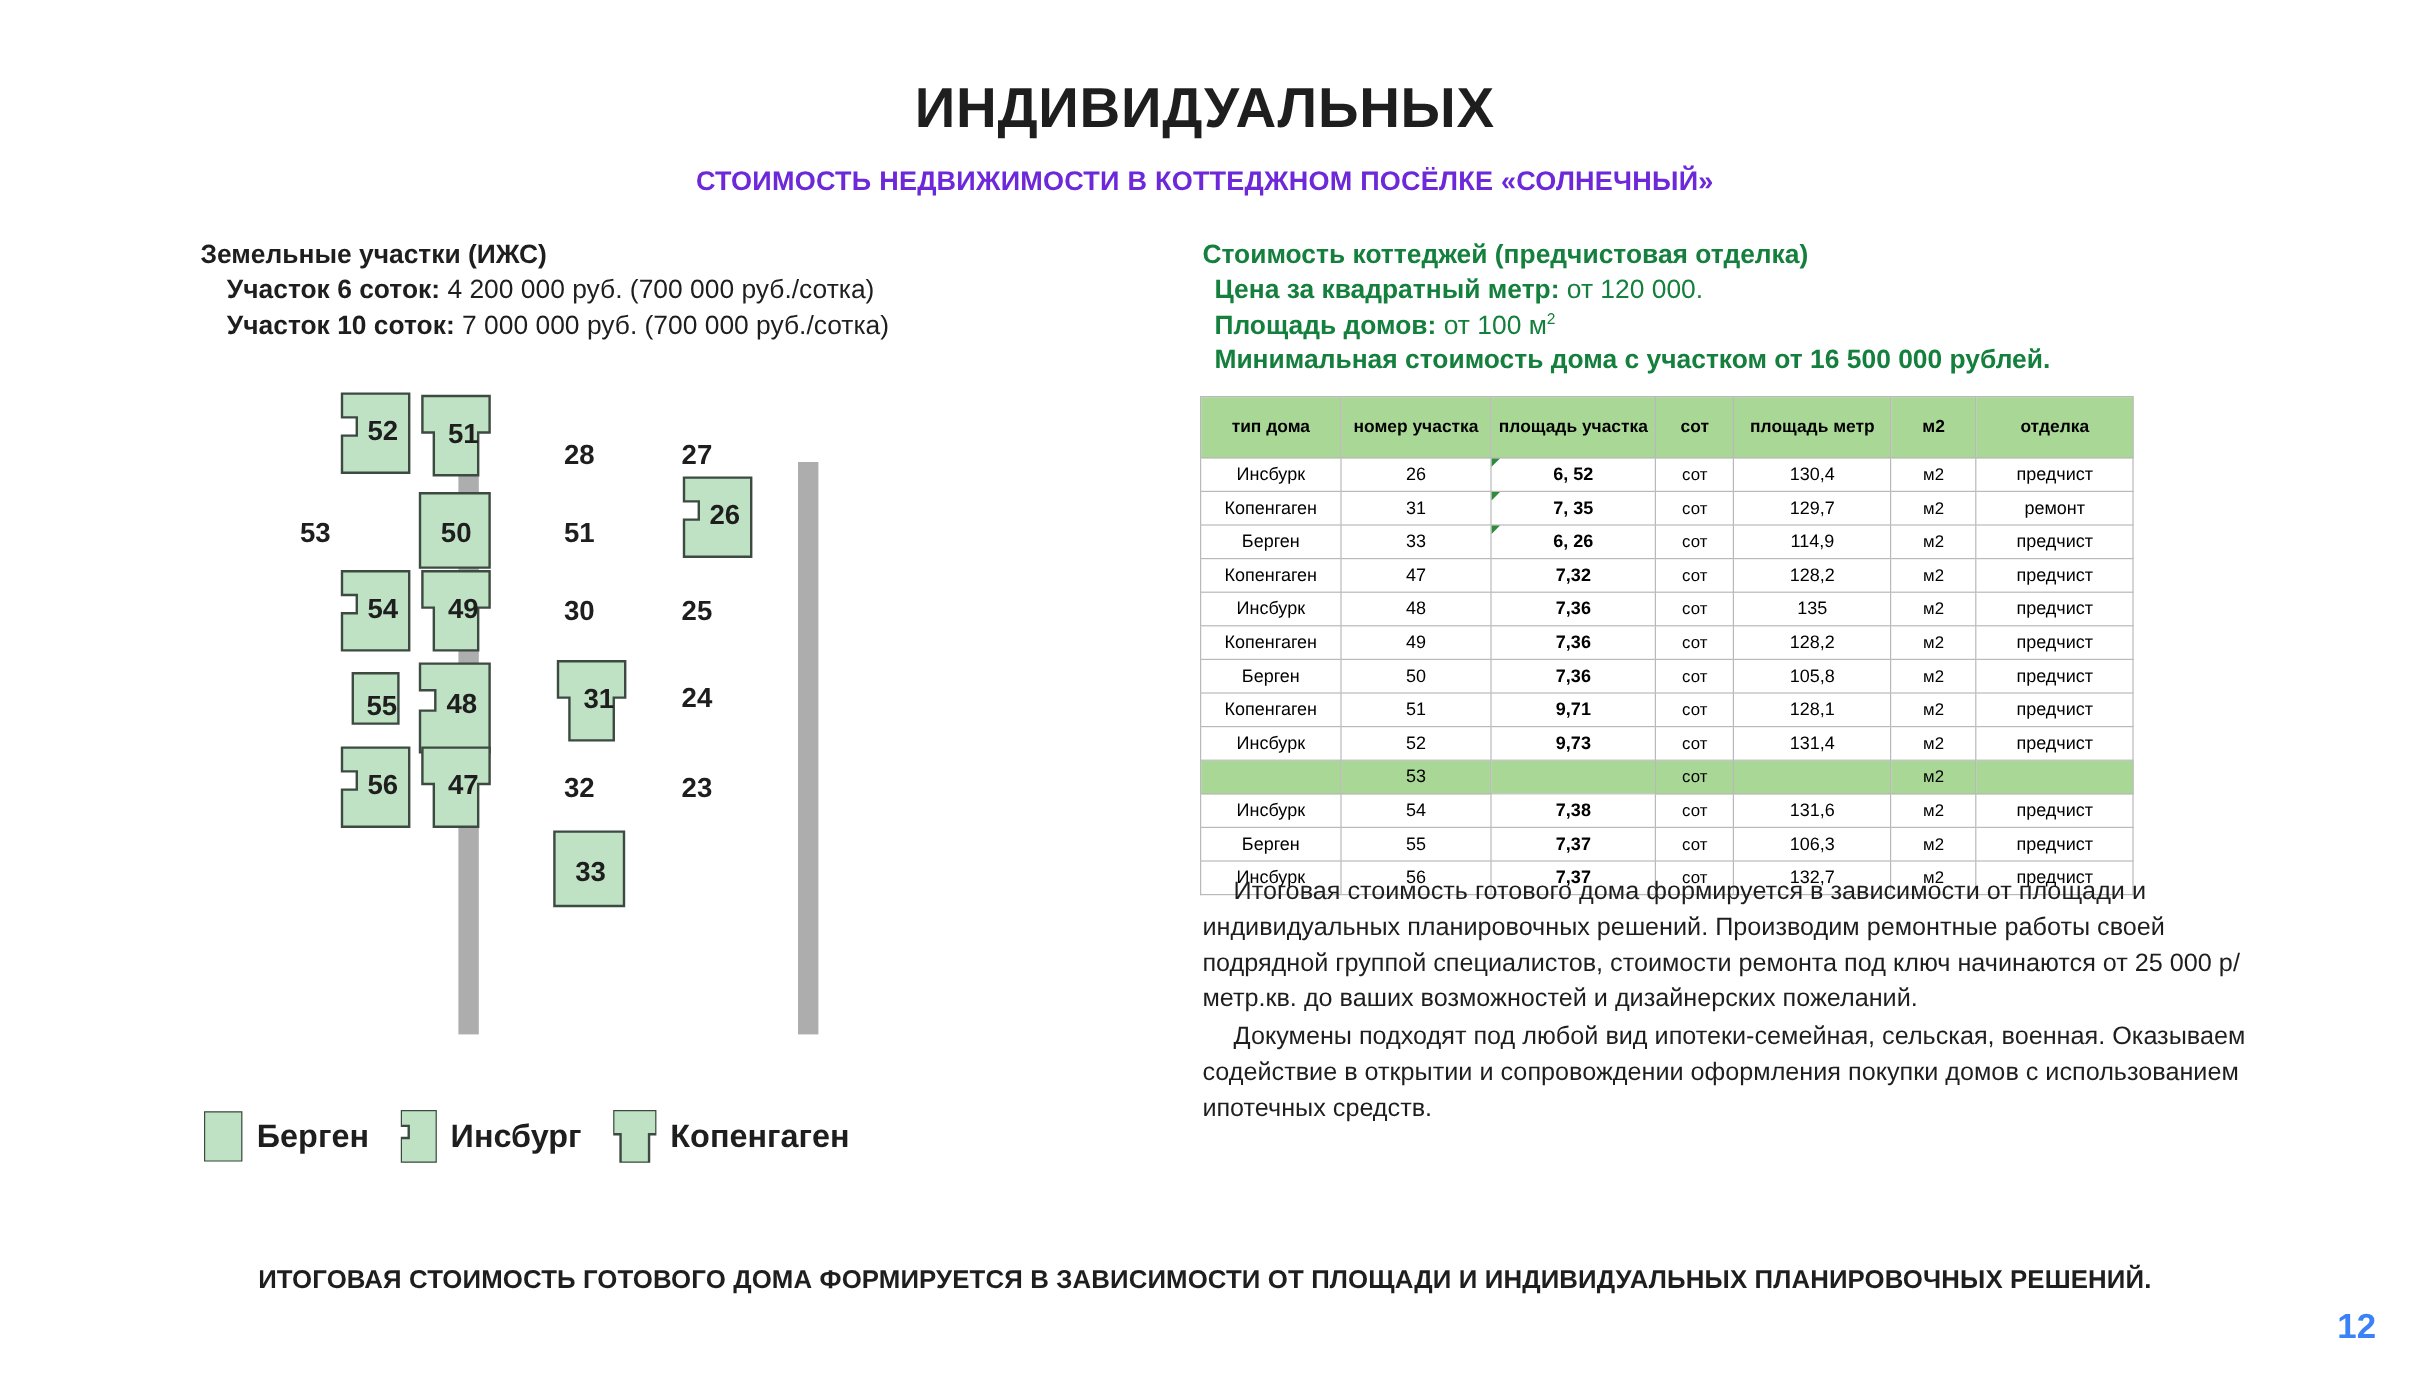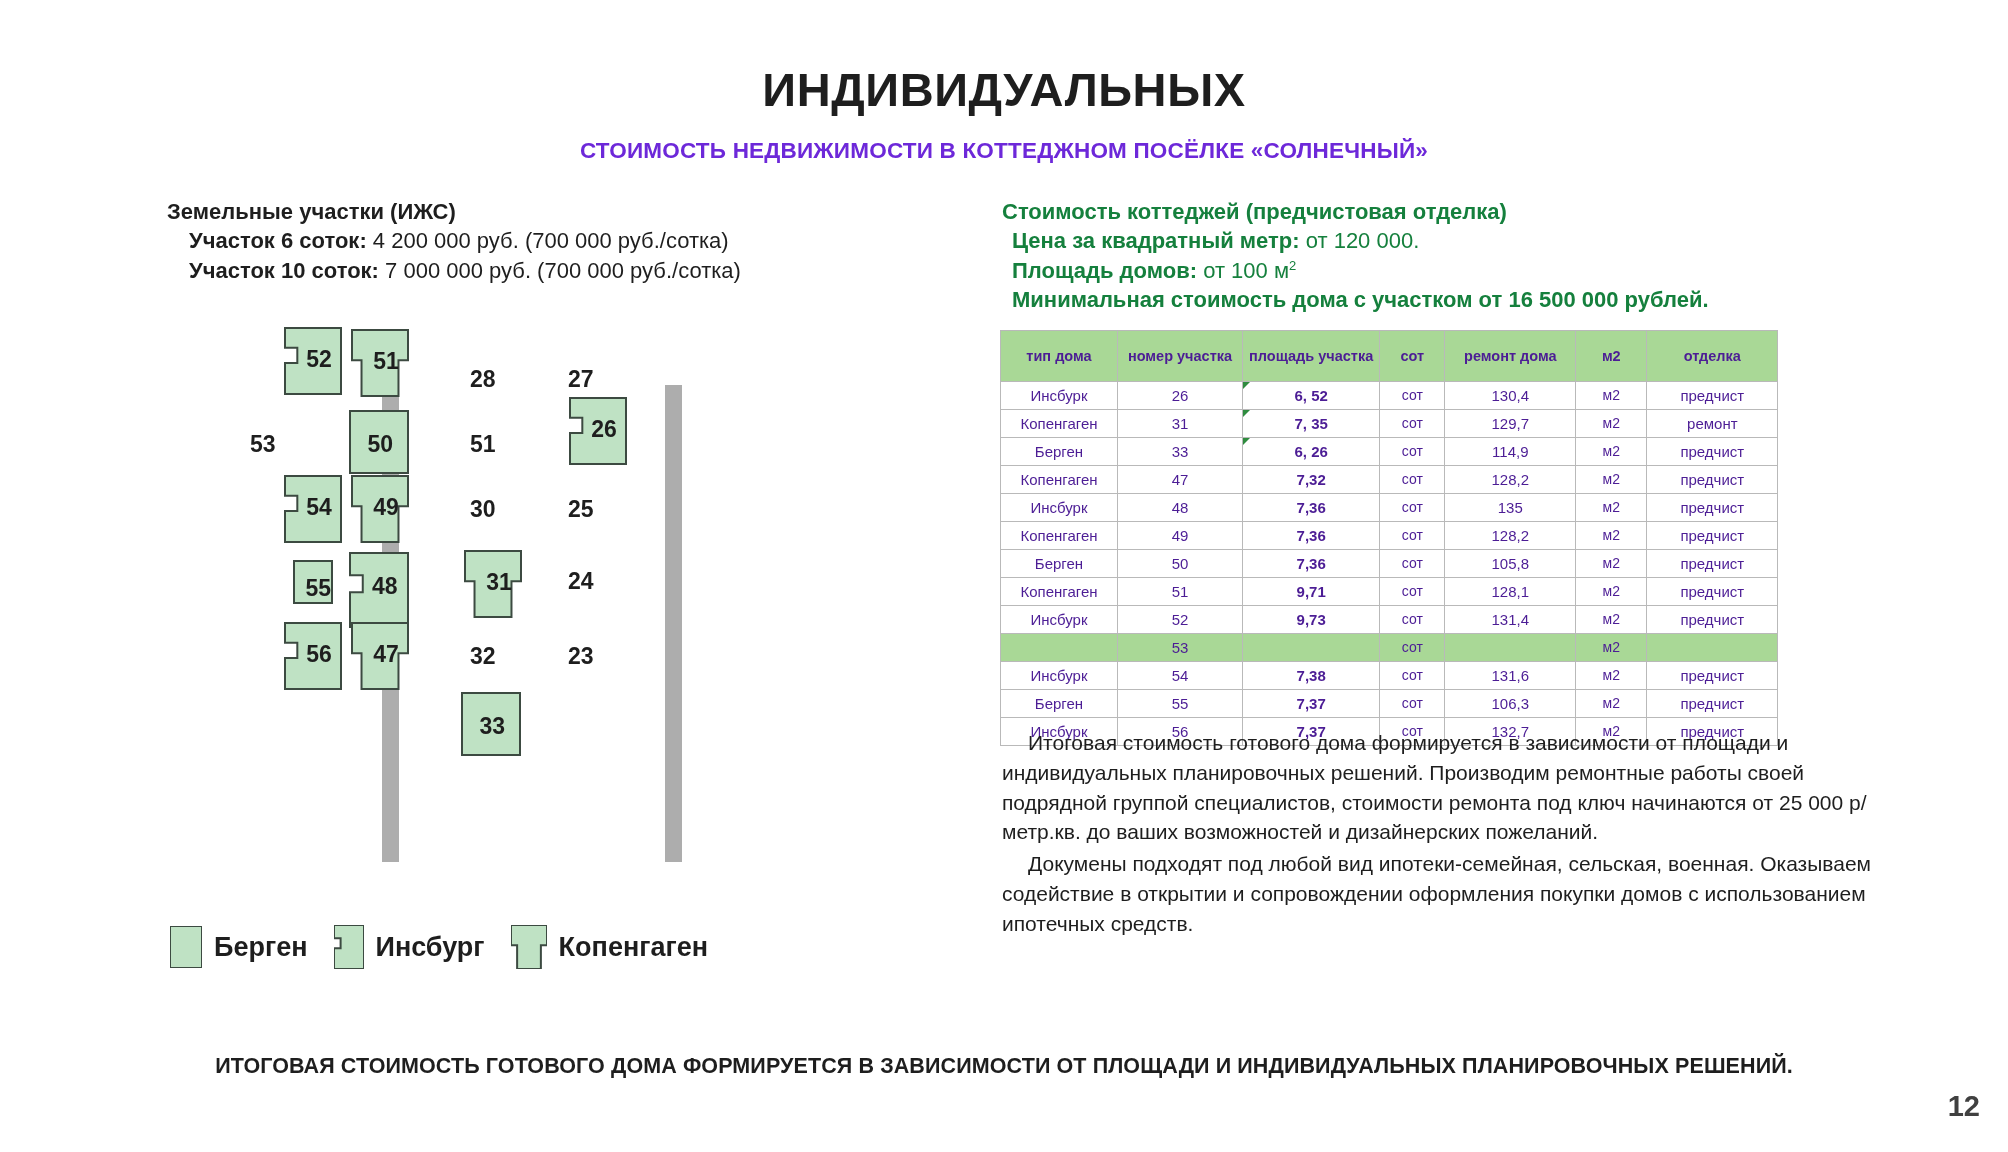--- a/index.html
+++ b/index.html
@@ -123,21 +123,21 @@
   }
   #legend .lswatch svg { display: block; }
 
   
   #price-table {
     position: absolute;
     top: 330px;
     left: 1000px;
     border-collapse: collapse;
     font-size: 15px;
-    color: #4c1d95;
+    color: #000000;
     background: #ffffff;
   }
   #price-table th, #price-table td {
     border: 1px solid #b9b9b9;
     padding: 3px 6px;
     text-align: center;
     white-space: nowrap;
     line-height: 1.15;
   }
   #price-table thead th {
@@ -187,21 +187,21 @@
     font-weight: bold;
     letter-spacing: 0.1px;
     color: #1e1e1e;
   }
   #page-number {
     position: absolute;
     top: 1090px;
     right: 28px;
     font-size: 29px;
     font-weight: bold;
-    color: #404040;
+    color: #3b82f6;
   }
 </style>
 </head>
 <body>
 
 <div id="page-title">ИНДИВИДУАЛЬНЫХ</div>
 <div id="page-subtitle">СТОИМОСТЬ НЕДВИЖИМОСТИ В КОТТЕДЖНОМ ПОСЁЛКЕ «СОЛНЕЧНЫЙ»</div>
 
 <div id="land-block">
   <div class="hdr">Земельные участки (ИЖС)</div>
@@ -341,21 +341,21 @@
     </div>
   </div>
 
 <table id="price-table">
   <thead>
     <tr>
       <th>тип дома</th>
       <th>номер участка</th>
       <th>площадь участка</th>
       <th>сот</th>
-      <th>ремонт дома</th>
+      <th>площадь метр</th>
       <th>м2</th>
       <th>отделка</th>
     </tr>
   </thead>
   <tbody id="price-table-body">
       <tr>
         <td class="c-type">Инсбурк</td>
         <td class="c-num">26</td>
         <td class="c-area area">6, 52<span class="corner-mark"></span></td>
         <td class="c-sot">сот</td>

